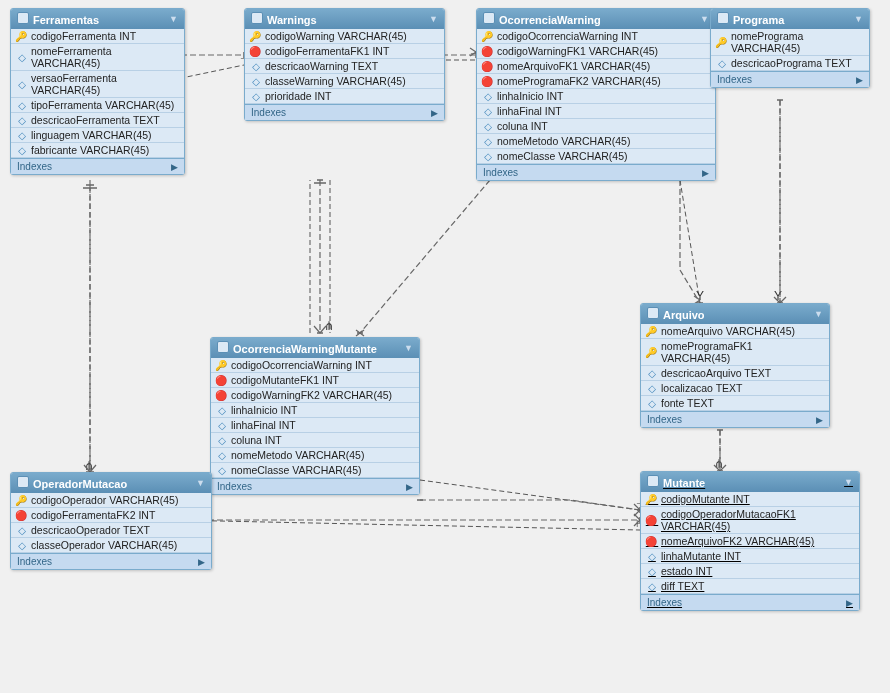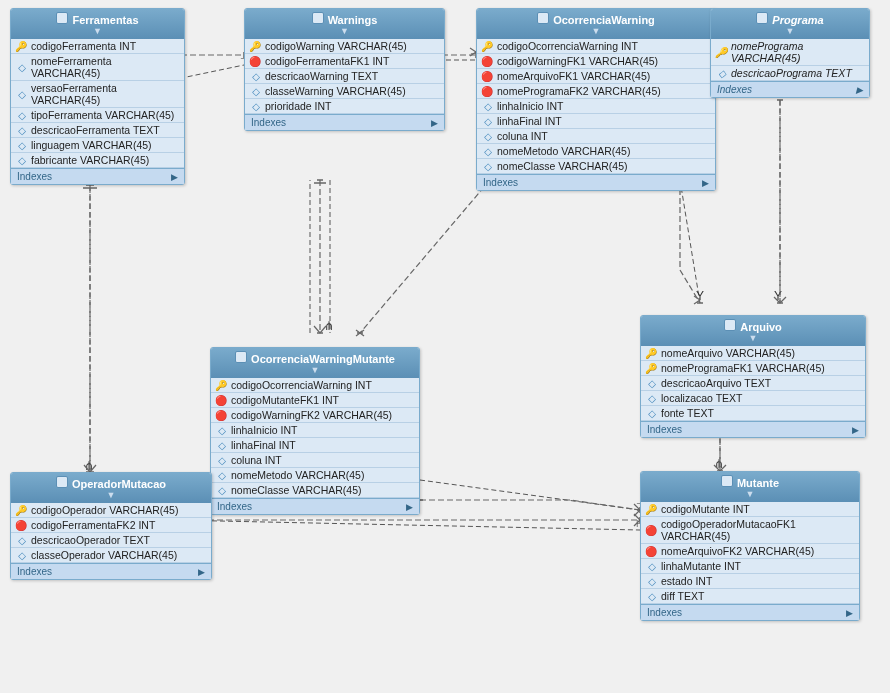--- a/index.html
+++ b/index.html
@@ -37,21 +37,20 @@
     .table-header {
       background: linear-gradient(to bottom, #7aabcc, #5b8fb5);
       color: white;
       font-weight: bold;
       padding: 3px 6px;
       font-size: 11px;
       border-radius: 2px 2px 0 0;
       display: flex;
       align-items: center;
       justify-content: space-between;
-      flex-direction: column;
     }
     .table-header .icon {
       width: 12px;
       height: 12px;
       background: #dce9f5;
       border: 1px solid #5b8fb5;
       border-radius: 2px;
       display: inline-block;
       margin-right: 4px;
     }
@@ -332,40 +331,40 @@
     <div class="table-field">
       <span class="field-icon icon-diamond">◇</span>
       <span>nomeClasse VARCHAR(45)</span>
     </div>
     <div class="table-indexes">
       <span>Indexes</span>
       <span class="indexes-arrow">▶</span>
     </div>
   </div>
 
-  <div class="table-box" style="left:710px; top:8px; width:141px;font-style:italic;">
+  <div class="table-box" style="left:710px; top:8px; width:141px;">
     <div class="table-header">
       <span><span class="icon"></span><span>Programa</span></span>
       <span class="arrow">▼</span>
     </div>
     <div class="table-field">
       <span class="field-icon icon-key">🔑</span>
       <span>nomePrograma VARCHAR(45)</span>
     </div>
     <div class="table-field">
       <span class="field-icon icon-diamond">◇</span>
       <span>descricaoPrograma TEXT</span>
     </div>
     <div class="table-indexes">
       <span>Indexes</span>
       <span class="indexes-arrow">▶</span>
     </div>
   </div>
 
-  <div class="table-box" style="left:210px; top:347px; width:210px;">
+  <div class="table-box" style="left:210px; top:337px; width:210px;">
     <div class="table-header">
       <span><span class="icon"></span><span>OcorrenciaWarningMutante</span></span>
       <span class="arrow">▼</span>
     </div>
     <div class="table-field">
       <span class="field-icon icon-key">🔑</span>
       <span>codigoOcorrenciaWarning INT</span>
     </div>
     <div class="table-field">
       <span class="field-icon icon-fk">🔴</span>
@@ -421,21 +420,21 @@
     <div class="table-field">
       <span class="field-icon icon-diamond">◇</span>
       <span>classeOperador VARCHAR(45)</span>
     </div>
     <div class="table-indexes">
       <span>Indexes</span>
       <span class="indexes-arrow">▶</span>
     </div>
   </div>
 
-  <div class="table-box" style="left:640px; top:315px; width:226px;">
+  <div class="table-box" style="left:640px; top:303px; width:190px;">
     <div class="table-header">
       <span><span class="icon"></span><span>Arquivo</span></span>
       <span class="arrow">▼</span>
     </div>
     <div class="table-field">
       <span class="field-icon icon-key">🔑</span>
       <span>nomeArquivo VARCHAR(45)</span>
     </div>
     <div class="table-field">
       <span class="field-icon icon-key">🔑</span>
@@ -452,21 +451,21 @@
     <div class="table-field">
       <span class="field-icon icon-diamond">◇</span>
       <span>fonte TEXT</span>
     </div>
     <div class="table-indexes">
       <span>Indexes</span>
       <span class="indexes-arrow">▶</span>
     </div>
   </div>
 
-  <div class="table-box" style="left:640px; top:471px; width:220px;">
+  <div class="table-box" style="left:640px; top:471px; width:220px;text-decoration:underline;">
     <div class="table-header">
       <span><span class="icon"></span><span>Mutante</span></span>
       <span class="arrow">▼</span>
     </div>
     <div class="table-field">
       <span class="field-icon icon-key">🔑</span>
       <span>codigoMutante INT</span>
     </div>
     <div class="table-field">
       <span class="field-icon icon-fk">🔴</span>

